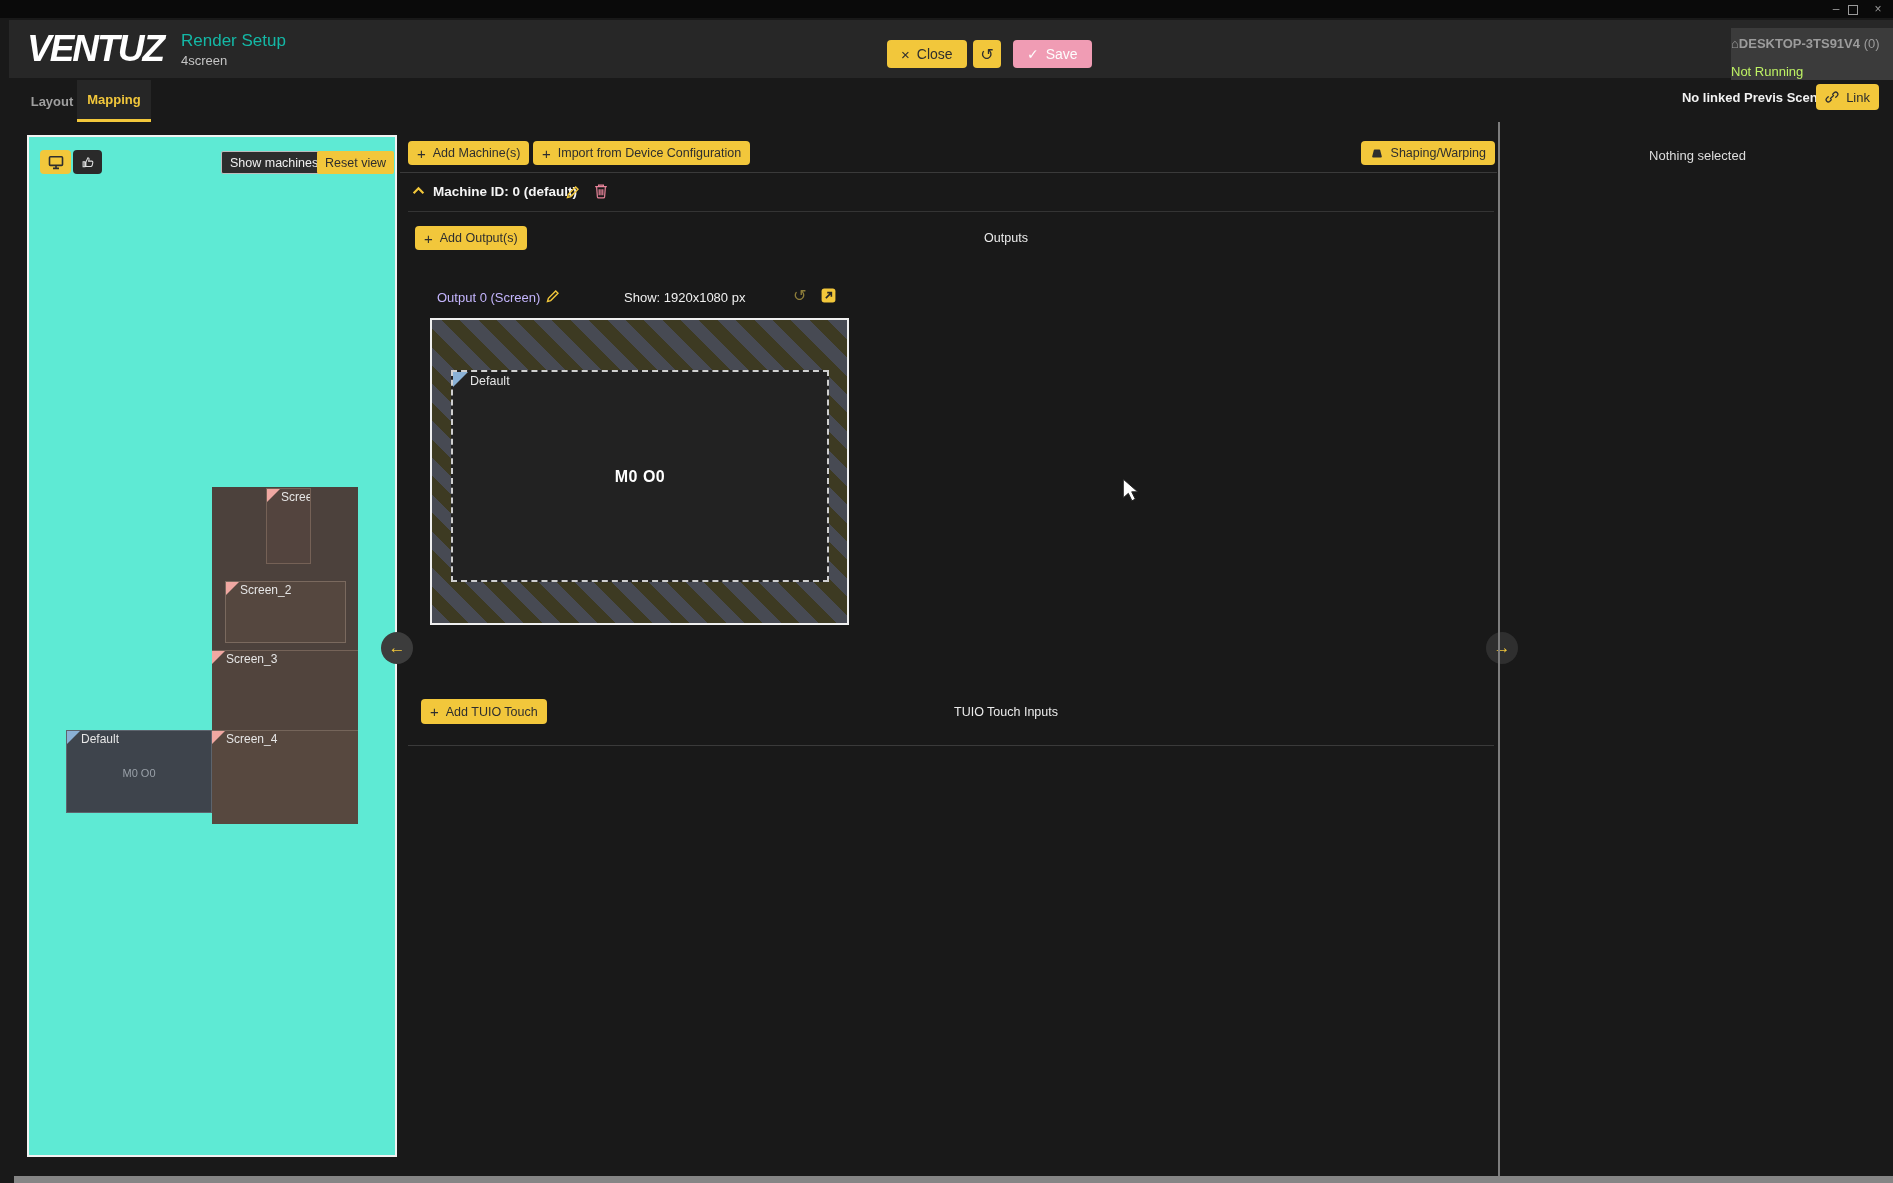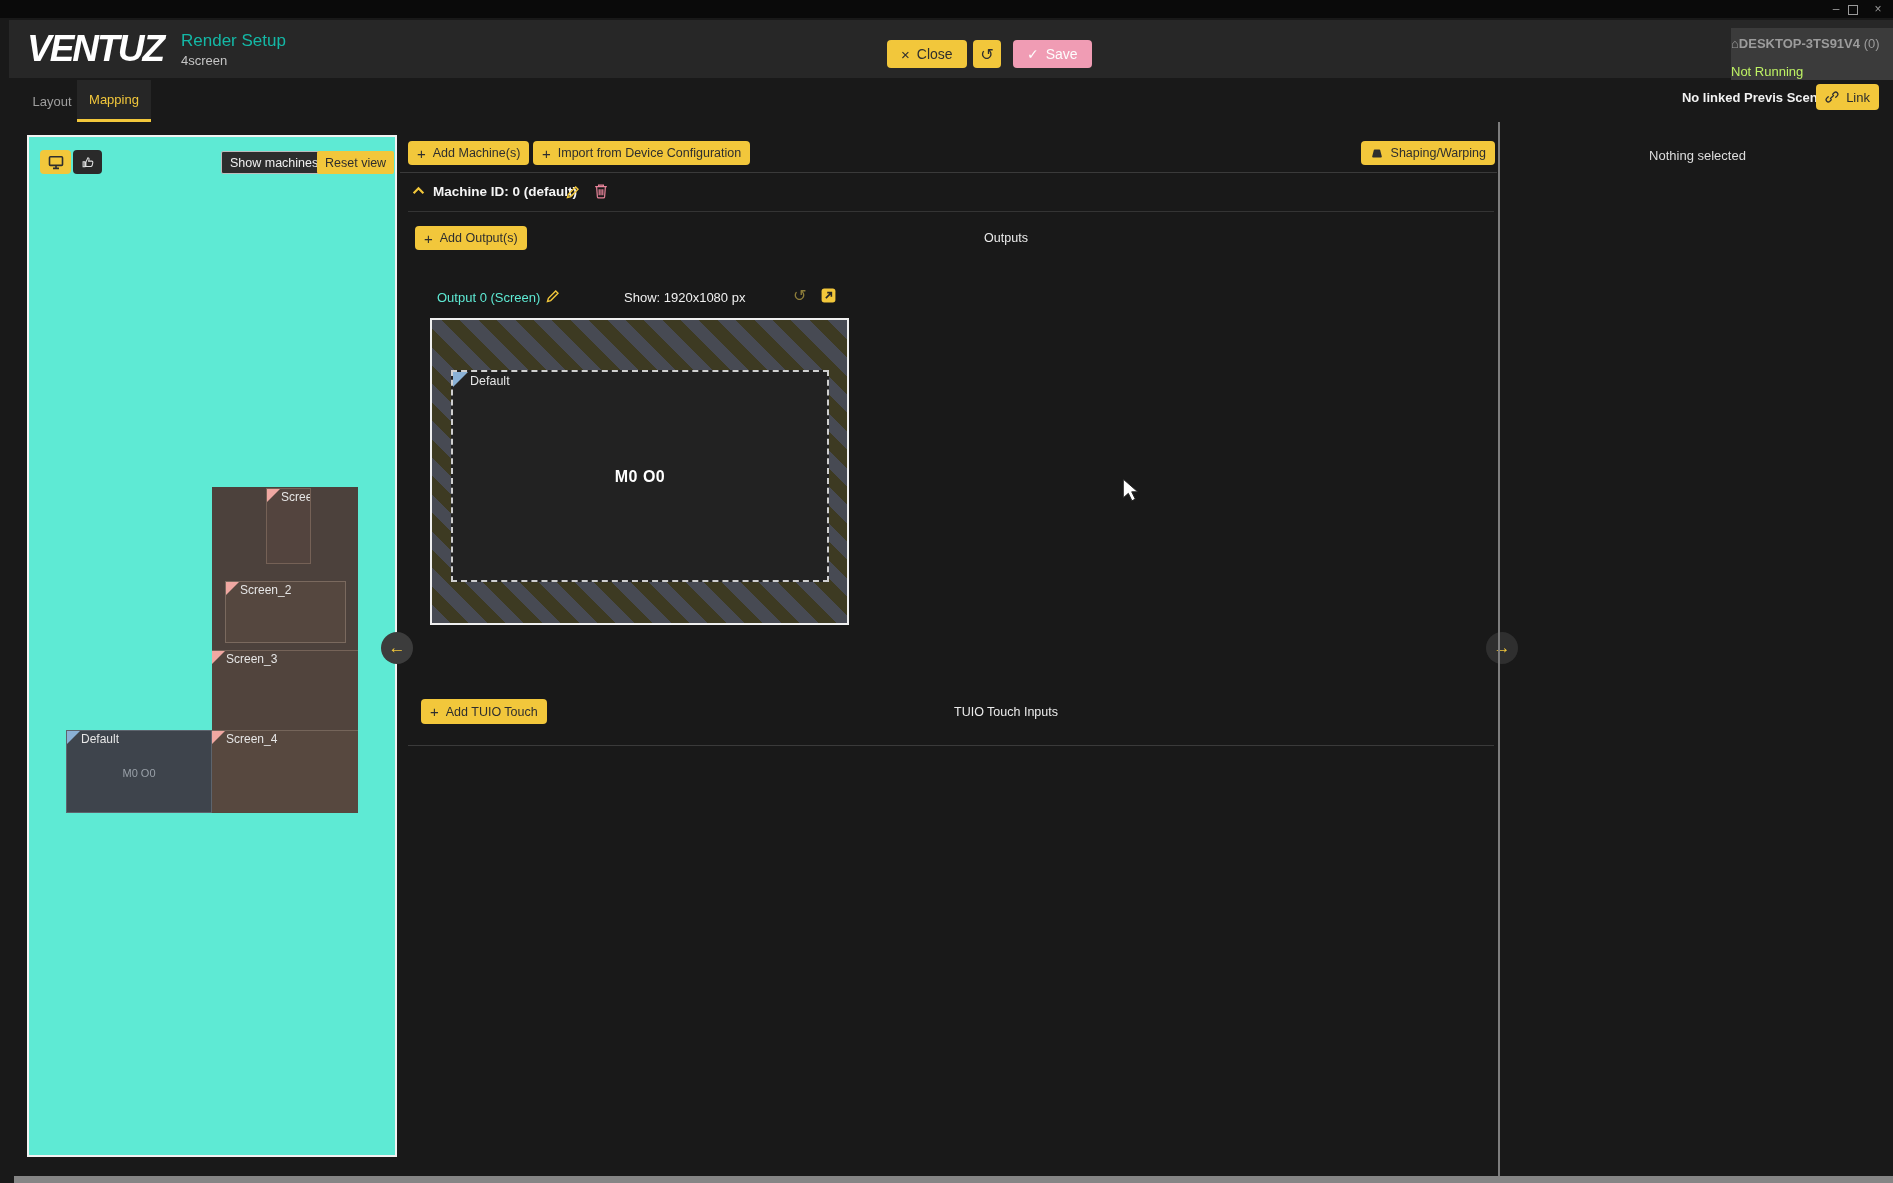--- a/index.html
+++ b/index.html
@@ -22,21 +22,21 @@
   .hsub{position:absolute;left:172px;top:33px;font-size:13px;color:#c4c4c4;}
   .btn{display:inline-flex;align-items:center;justify-content:center;gap:7px;border-radius:4px;cursor:pointer;white-space:nowrap;box-sizing:border-box;}
   .btn-yellow{background:#f2c73b;color:#2e2e2e;}
   .btn-pink{background:#f09cb4;color:#fdfdfd;}
   .btn-dark{background:#2d2d2d;color:#f0f0f0;border:1px solid #bdbdbd;}
   .machinebox{position:absolute;right:0;top:8px;width:162px;height:52px;background:#3b3b3b;text-align:left;}
   .machinebox .l1{margin-top:8px;font-weight:bold;color:#9c9c9c;font-size:13px;}
   .machinebox .l1 .paren{font-weight:normal;}
   .machinebox .l2{color:#bef264;font-size:13px;margin-top:13px;}
   
-  .tab{position:absolute;top:80px;height:42px;display:flex;align-items:center;justify-content:center;font-size:13px;font-weight:normal;cursor:pointer;box-sizing:border-box;}
+  .tab{position:absolute;top:80px;height:42px;display:flex;align-items:center;justify-content:center;font-size:13px;font-weight:bold;cursor:pointer;box-sizing:border-box;}
   .tab.inactive{color:#9f9f9f;}
   .tab.active{background:#262626;color:#f2c73b;border-bottom:3px solid #f2c73b;}
   .previs{position:absolute;top:90px;right:68px;font-weight:bold;color:#f2f2f2;font-size:13px;}
   .linkbtn{position:absolute;top:84px;right:14px;height:26px;padding:0 9px;font-size:13px;}
   
   .leftpanel{position:absolute;left:27px;top:135px;width:370px;height:1022px;background:#5eead4;border:2px solid #f2f2f2;box-sizing:border-box;}
   .map{position:absolute;left:37px;top:350px;width:292px;height:327px;}
   .region{position:absolute;box-sizing:border-box;overflow:hidden;}
   .rlabel{position:absolute;left:14px;top:1px;font-size:12px;color:#e6e6e6;white-space:nowrap;}
   .tri{position:absolute;left:0;top:0;width:0;height:0;border-top:13px solid #8ab1d6;border-right:13px solid transparent;}
@@ -135,21 +135,21 @@
       </div>
       <div class="region" style="left:146px;top:163px;width:146px;height:81px;background:#51443d;border-top:1px solid #756358;">
         <span class="tri pink"></span>
         <span class="rlabel">Screen_3</span>
       </div>
       <div class="region" style="left:0;top:243px;width:146px;height:83px;background:#3e444c;border:1px solid #5d646d;">
         <span class="tri"></span>
         <span class="rlabel">Default</span>
         <div style="position:absolute;left:0;right:0;top:36px;text-align:center;font-size:11px;color:#99a0a8;">M0 O0</div>
       </div>
-      <div class="region" style="left:146px;top:243px;width:146px;height:83px;background:#57483f;border-top:1px solid #75655a;">
+      <div class="region" style="left:146px;top:243px;width:146px;height:94px;background:#57483f;border-top:1px solid #75655a;">
         <span class="tri pink"></span>
         <span class="rlabel">Screen_4</span>
       </div>
     </div>
   </div>
 
   <div class="btn btn-yellow abs" style="left:408px;top:141px;height:24px;padding:0 9px;font-size:12.5px;">
     <span style="font-size:15px;">+</span>
     <span>Add Machine(s)</span>
   </div>
@@ -184,21 +184,21 @@
       </svg>
   </span>
   <div class="divider" style="left:408px;top:211px;width:1086px;background:#343434;"></div>
 
   <div class="btn btn-yellow abs" style="left:415px;top:226px;height:24px;padding:0 9px;font-size:12.5px;">
     <span style="font-size:15px;">+</span>
     <span>Add Output(s)</span>
   </div>
   <div class="sectiontitle" style="top:231px;">Outputs</div>
 
-  <span class="abs" style="left:437px;top:290px;font-size:13px;color:#5eead4;">Output 0 (Screen)</span>
+  <span class="abs" style="left:437px;top:290px;font-size:13px;color:#c4b5fd;">Output 0 (Screen)</span>
   <span class="abs icbtn" style="left:545px;top:288px;color:#f2c73b;">
     <svg viewBox="0 0 16 16" width="16" height="16">
         <path d="M2.5 13.5l.9-3.2 7.3-7.3 2.3 2.3-7.3 7.3-3.2.9z" fill="none" stroke="currentColor" stroke-width="1.4"></path>
       </svg>
   </span>
   <span class="abs" style="left:624px;top:290px;font-size:13px;color:#f0f0f0;">Show: 1920x1080 px</span>
   <span class="abs" style="left:793px;top:286px;font-size:16px;color:#8d7d3a;cursor:pointer;">↺</span>
   <span class="abs icbtn" style="left:820px;top:287px;">
     <svg viewBox="0 0 16 16" width="17" height="17">
         <rect x="1.5" y="1.5" width="13" height="13" rx="2.5" fill="#f2c73b"></rect>

